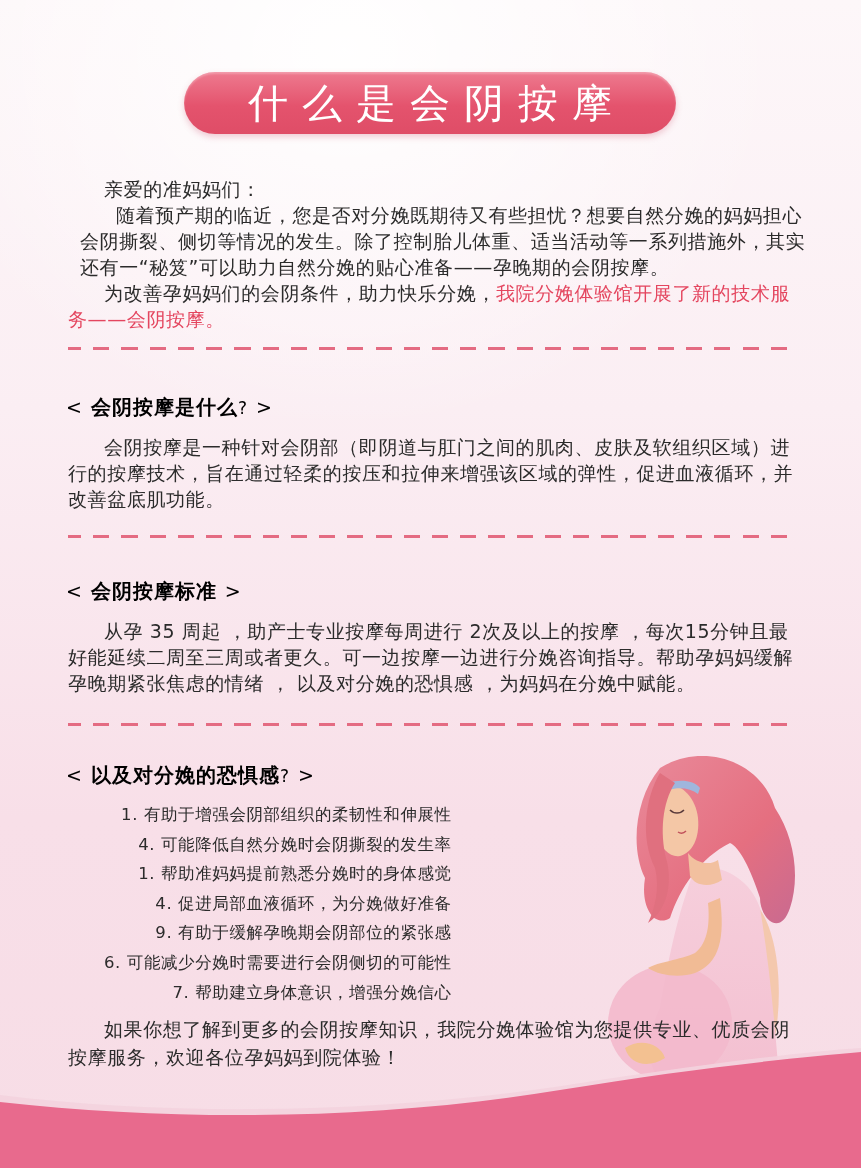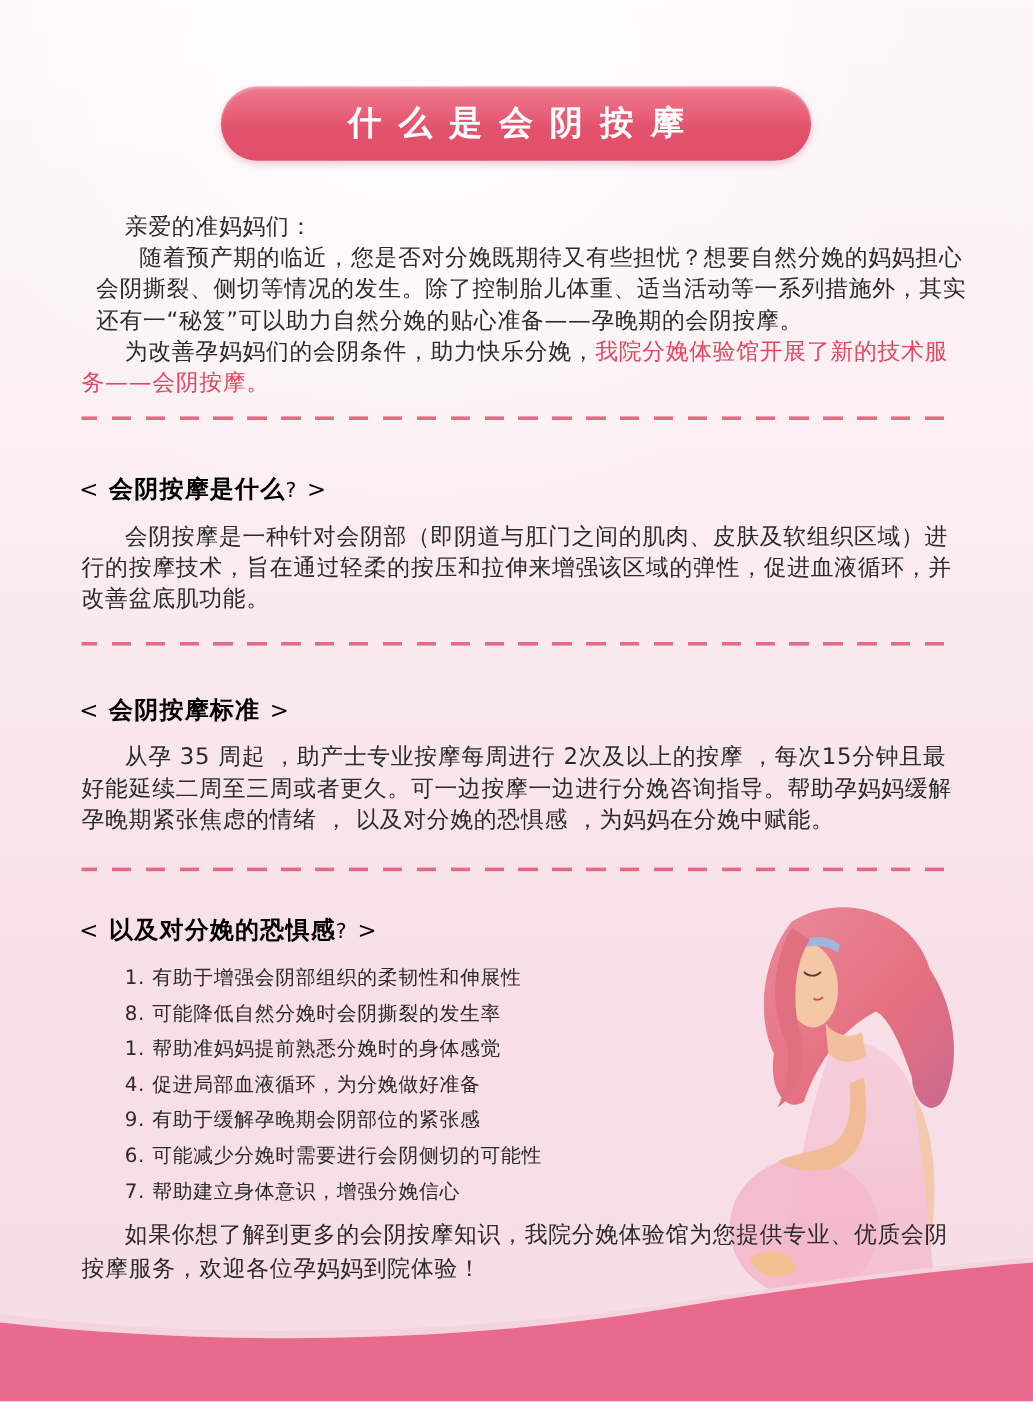--- a/index.html
+++ b/index.html
@@ -15,42 +15,42 @@
     pointer-events: none;
   }
   .title-pill {
     position: absolute; left: 184px; top: 72px; width: 492px; height: 62px;
     border-radius: 31px;
     background: linear-gradient(180deg, #ee7a8f 0%, #e4536d 55%, #df4d67 100%);
     box-shadow: 0 3px 6px rgba(200,60,90,0.25), inset 0 2px 2px rgba(255,255,255,0.25);
     display: flex; align-items: center; justify-content: center;
   }
   .title-text {
-    color: #fff; font-size: 28px; font-weight: bold; letter-spacing: 14px;
+    color: #fff; font-size: 40px; font-weight: normal; letter-spacing: 14px;
     padding-left: 14px;
   }
   .para {
     position: absolute; left: 68px; width: 726px;
     font-size: 19px; line-height: 26px; letter-spacing: 0.6px;
     color: #2b2b2b;
   }
   .indent { text-indent: 36px; }
   .red { color: #e4465f; }
   .divider {
     position: absolute; left: 68px; width: 726px; height: 0;
     border-top: 3px dashed #e46b82;
     border-image: repeating-linear-gradient(90deg, #e46b82 0 16px, transparent 16px 28px) 3;
   }
   .section-title {
     position: absolute; left: 66px; font-size: 20px; font-weight: bold;
     color: #000000; letter-spacing: 1px;
   }
   .section-title .bracket { font-weight: normal; font-size: 19px; }
   .section-title .q { font-weight: normal; font-size: 17px; }
-  .list { position: absolute; left: 104px; top: 800px; margin: 0; padding: 0; list-style: none; }
+  .list { position: absolute; left: 104px; top: 800px; margin: 0; padding: 0; list-style: none; text-align: right; }
   .list li { font-size: 16.5px; line-height: 29.6px; letter-spacing: 0.6px; color: #2b2b2b; }
   .bottom-wave { position: absolute; left: 0; top: 1040px; width: 861px; height: 128px; }
   .woman { position: absolute; left: 600px; top: 748px; width: 240px; height: 340px; }
 </style>
 </head>
 <body>
 
 <div class="bg-glow"></div>
 
 <div class="title-pill">
@@ -122,21 +122,21 @@
 
   <path d="M88 105 C95 115 110 118 118 112 L122 132 C110 140 95 138 90 128 Z" fill="#f2c09f"></path>
 
   <path d="M120 150 C125 190 120 215 95 225 C80 230 60 228 48 220 C58 214 80 212 95 205 C108 195 110 175 108 155 Z" fill="#f1bb95"></path>
 
   <path d="M25 300 C40 290 60 295 65 310 C50 320 30 318 25 300 Z" fill="#f3c191"></path>
 </svg>
 
 <ul class="list">
   <li>1. 有助于增强会阴部组织的柔韧性和伸展性</li>
-  <li>8. 可能降低自然分娩时会阴撕裂的发生率</li>
+  <li>4. 可能降低自然分娩时会阴撕裂的发生率</li>
   <li>1. 帮助准妈妈提前熟悉分娩时的身体感觉</li>
   <li>4. 促进局部血液循环，为分娩做好准备</li>
   <li>9. 有助于缓解孕晚期会阴部位的紧张感</li>
   <li>6. 可能减少分娩时需要进行会阴侧切的可能性</li>
   <li>7. 帮助建立身体意识，增强分娩信心</li>
 </ul>
 <div class="para indent" style="top:1003px; line-height:28px;margin-top:12px;">如果你想了解到更多的会阴按摩知识，我院分娩体验馆为您提供专业、优质会阴按摩服务，欢迎各位孕妈妈到院体验！</div>
 
 <svg class="bottom-wave" viewBox="0 0 861 128" preserveAspectRatio="none">
   <path d="M0 55 C200 80 420 70 600 40 C700 25 800 12 861 8 L861 128 L0 128 Z" fill="#f3d3de" opacity="0.9"></path>

